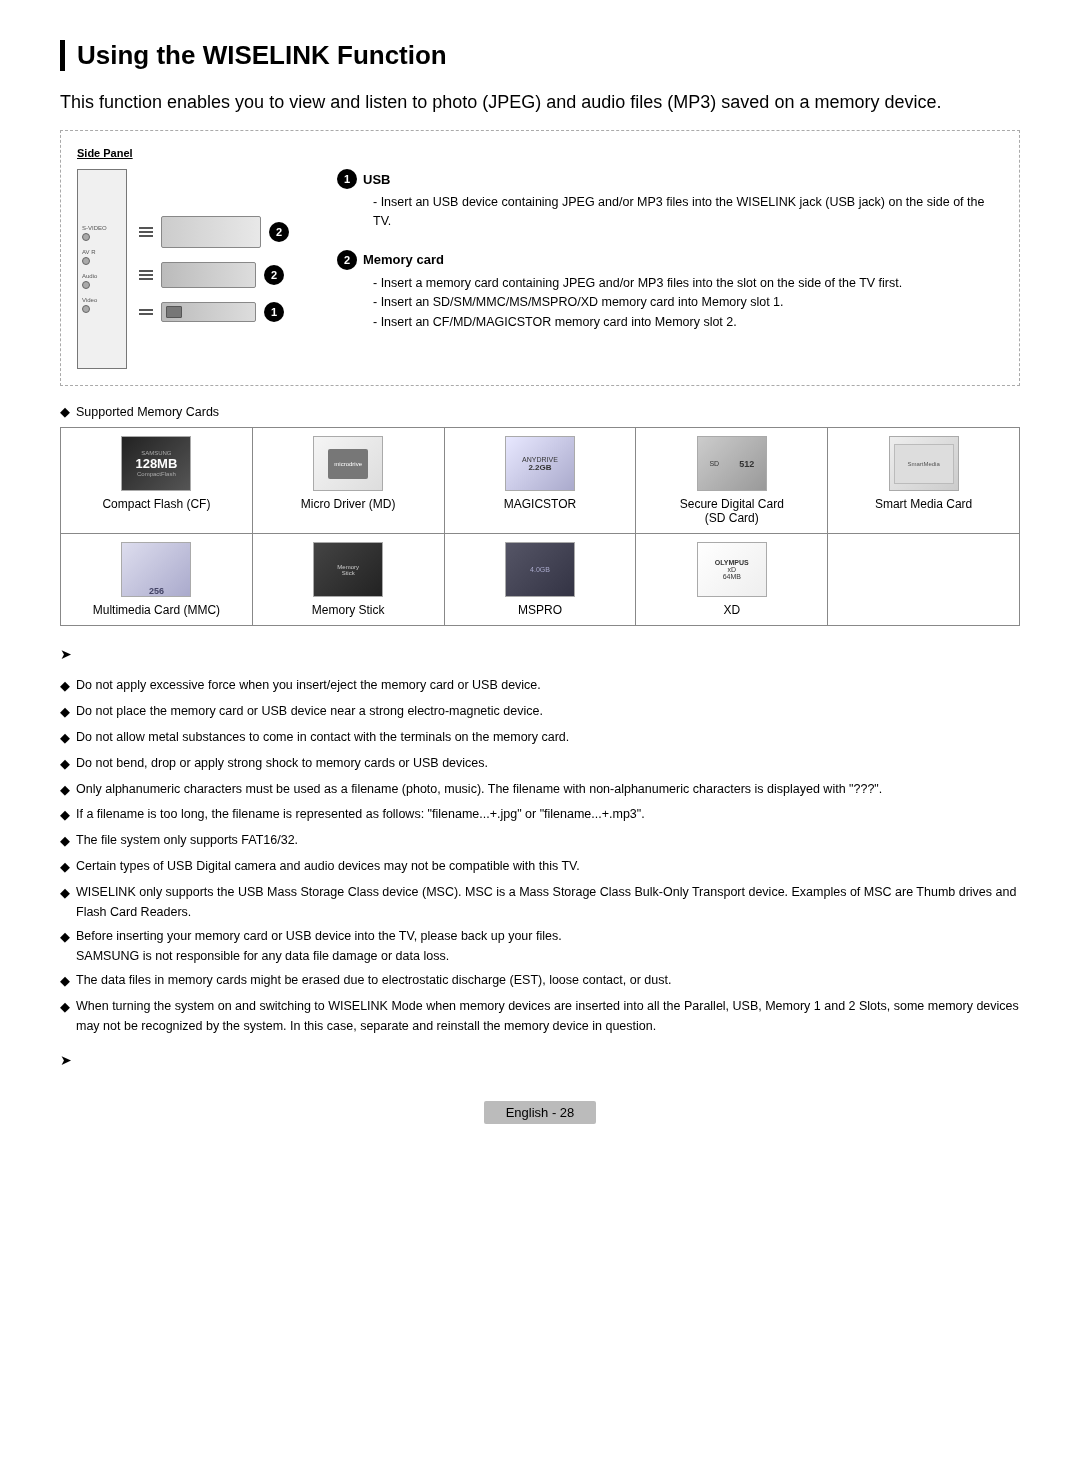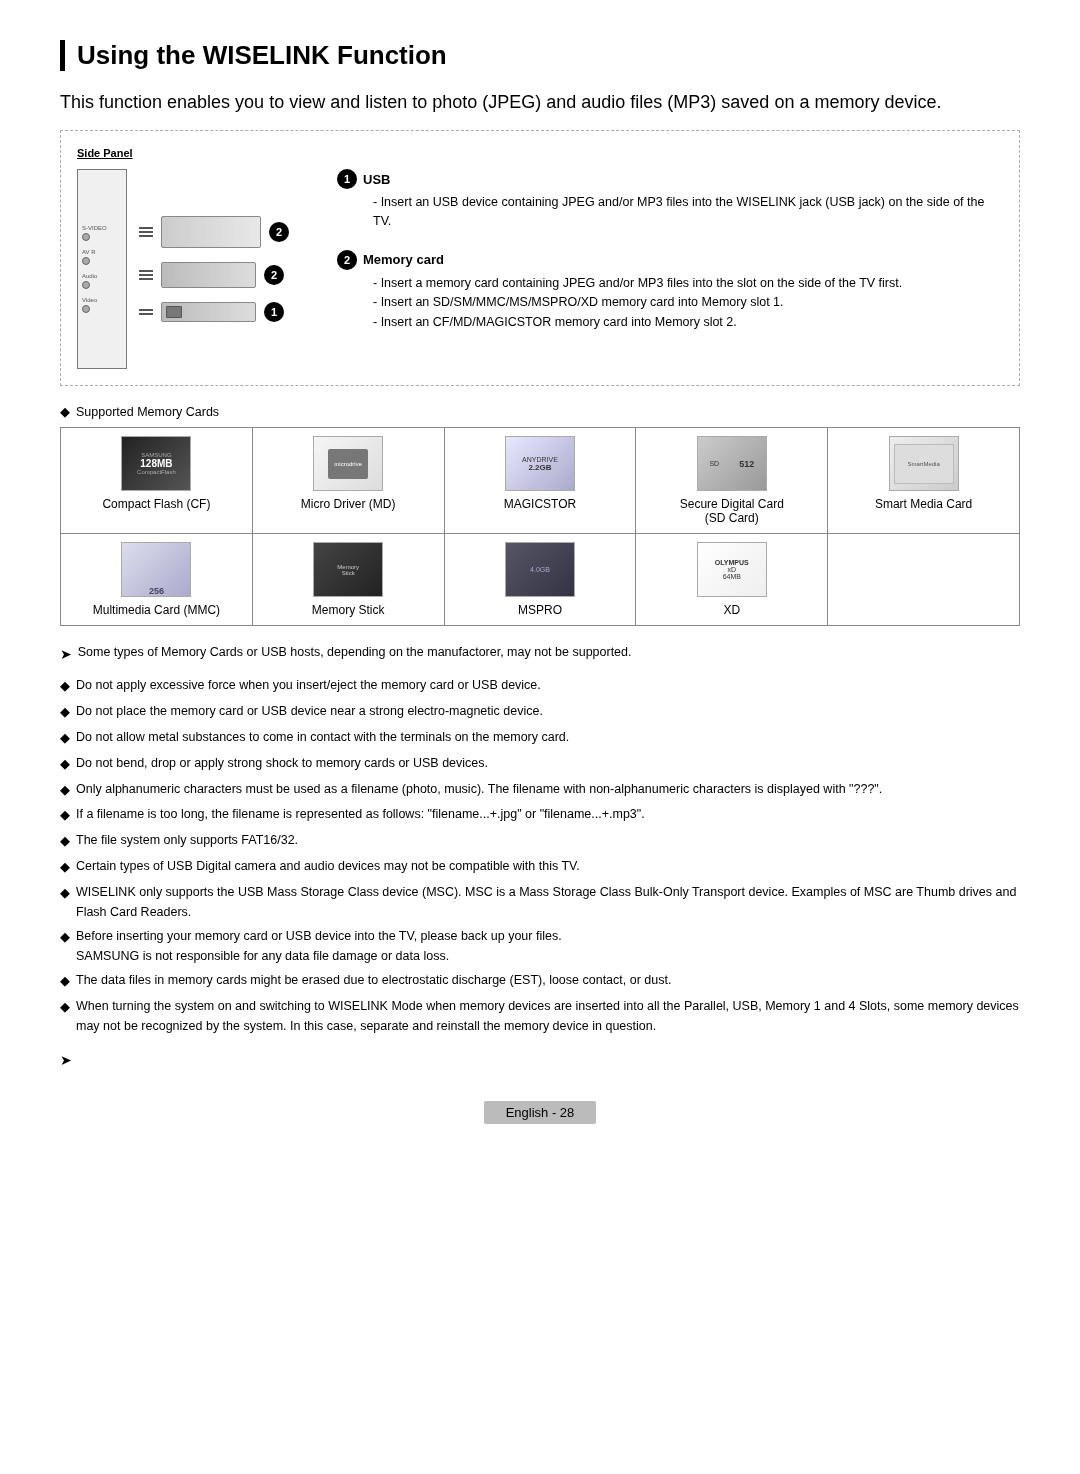--- a/index.html
+++ b/index.html
@@ -423,21 +423,21 @@
     <span class="diamond-bullet">◆</span>
     <span>Supported Memory Cards</span>
   </div>
   <table class="cards-table">
     <tbody>
       <tr>
         <td>
           <div class="card-img-placeholder card-cf">
             <div style="display:flex;flex-direction:column;align-items:center;justify-content:center;height:100%;">
               <div style="font-size:6px;color:#aaa;">SAMSUNG</div>
-              <div style="font-size:10px;color:#fff;font-weight:bold;">128MB</div>
+              <div style="font-size:13px;color:#fff;font-weight:bold;">128MB</div>
               <div style="font-size:6px;color:#aaa;">CompactFlash</div>
             </div>
           </div>
           <div>Compact Flash (CF)</div>
         </td>
         <td>
           <div class="card-img-placeholder card-md">
             <div style="display:flex;flex-direction:column;align-items:center;justify-content:center;height:100%;">
               <div style="width:40px;height:30px;background:#777;border-radius:2px;display:flex;align-items:center;justify-content:center;">
                 <span style="font-size:6px;color:#fff;">microdrive</span>
@@ -509,21 +509,20 @@
           <div>XD</div>
         </td>
         <td></td>
       </tr>
     </tbody>
   </table>
 </div>
 
 <div class="note-arrow">
   <span class="arrow-sym">➤</span>
-  <span>Some types of Memory Cards or USB hosts, depending on the manufactorer,  may not be supported.</span>
 </div>
 
 <div class="notes-section" style="margin-top:10px;">
   <div class="note-line">
     <span class="bullet-sym">◆</span>
     <span>Do not apply excessive force when you insert/eject the memory card or USB device.</span>
   </div>
   <div class="note-line">
     <span class="bullet-sym">◆</span>
     <span>Do not place the memory card or USB device near a strong electro-magnetic device.</span>
@@ -560,21 +559,21 @@
     <span class="bullet-sym">◆</span>
     <span style="white-space:pre-line;">Before inserting your memory card or USB device into the TV, please back up your files.
 SAMSUNG is not responsible for any data file damage or data loss.</span>
   </div>
   <div class="note-line">
     <span class="bullet-sym">◆</span>
     <span>The data files in memory cards might be erased due to electrostatic discharge (EST), loose contact, or dust.</span>
   </div>
   <div class="note-line">
     <span class="bullet-sym">◆</span>
-    <span>When turning the system on and switching to WISELINK Mode when memory devices are inserted into all the Parallel, USB, Memory 1 and 4 Slots, some memory devices may not be recognized by the system. In this case, separate and reinstall the memory device in question.</span>
+    <span>When turning the system on and switching to WISELINK Mode when memory devices are inserted into all the Parallel, USB, Memory 1 and 2 Slots, some memory devices may not be recognized by the system. In this case, separate and reinstall the memory device in question.</span>
   </div>
 </div>
 
 <div class="note-arrow" style="margin-top:12px;">
   <span class="arrow-sym">➤</span>
 </div>
 
 <div class="footer-bar">
   <span class="footer-badge">English - 28</span>
 </div>

